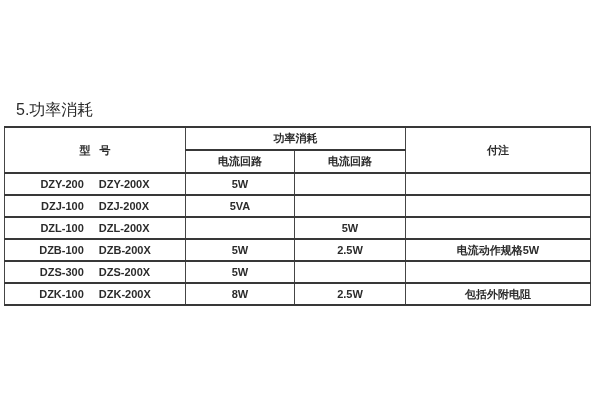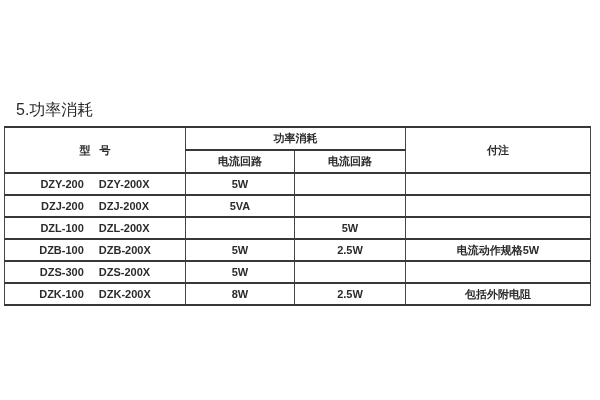--- a/index.html
+++ b/index.html
@@ -87,21 +87,21 @@
           <span>DZY-200X</span>
         </div>
       </td>
       <td>5W</td>
       <td></td>
       <td></td>
     </tr>
     <tr>
       <td>
         <div class="model-pair">
-          <span>DZJ-200</span>
+          <span>DZJ-100</span>
           <span>DZJ-200X</span>
         </div>
       </td>
       <td>5VA</td>
       <td></td>
       <td></td>
     </tr>
     <tr>
       <td>
         <div class="model-pair">

